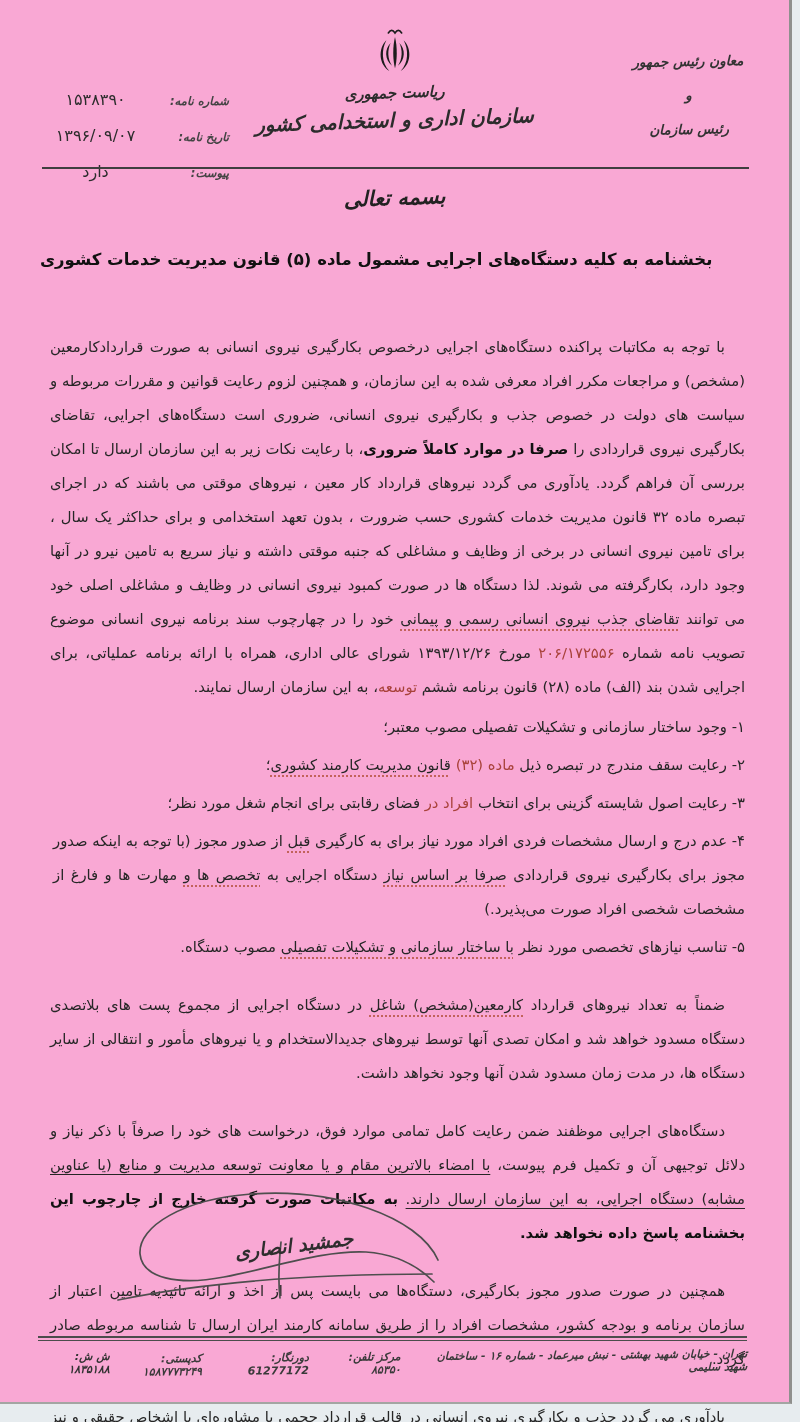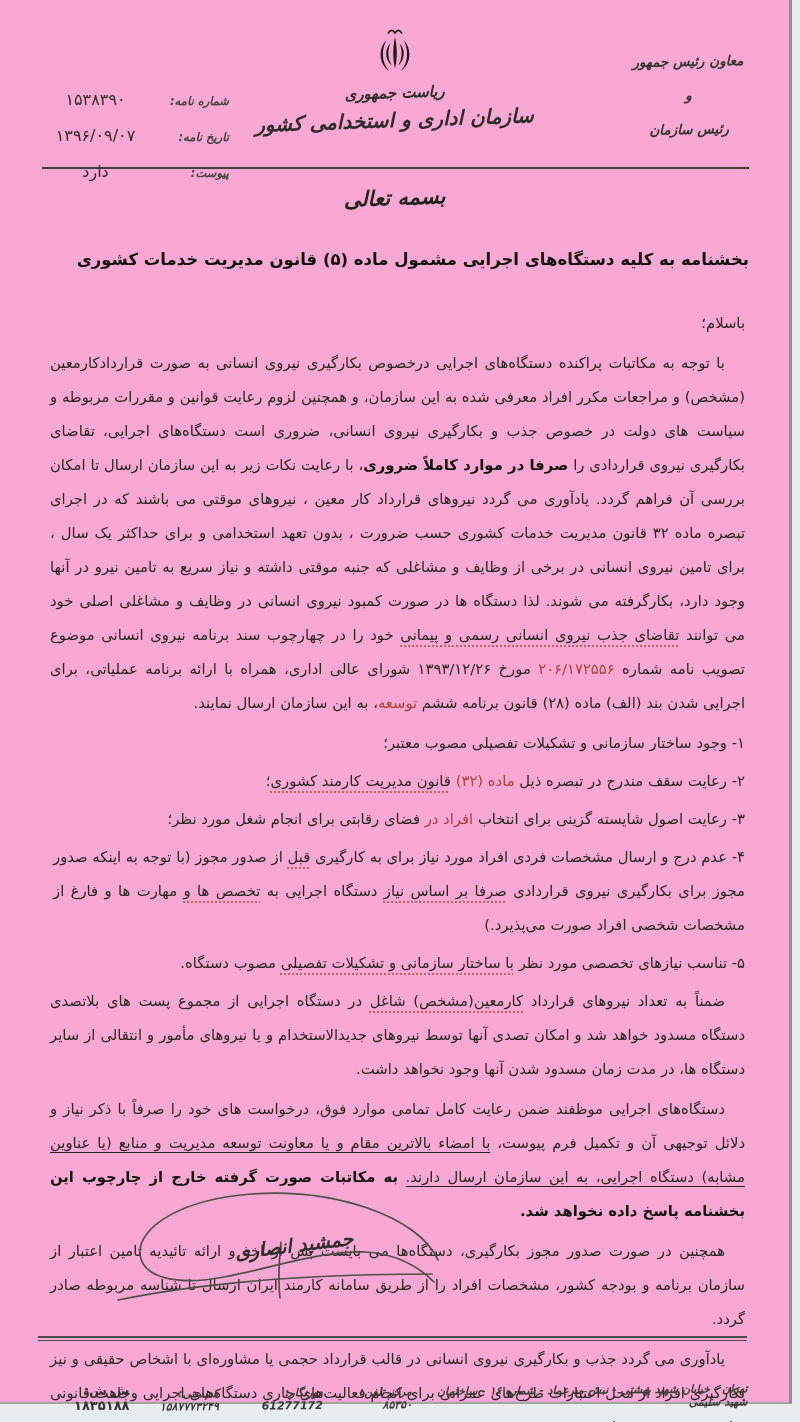--- a/index.html
+++ b/index.html
@@ -40,30 +40,30 @@
     position:absolute;top:167px;left:42px;right:40px;height:0;
     border-top:2px solid #3f3f3f;
   }
   
   .besmellah{
     position:absolute;top:186px;left:0;right:0;text-align:center;
     font-style:italic;font-weight:bold;font-size:21px;color:#222;
     transform:rotate(-2deg);
   }
   .circular-title{
-    position:absolute;top:250px;left:40px;right:40px;text-align:right;
+    position:absolute;top:250px;left:40px;right:40px;text-align:left;
     font-weight:bold;font-size:16.5px;color:#111;
   }
   
   .letter-body{
     position:absolute;top:306px;right:44px;left:50px;
     font-size:14.8px;line-height:34px;text-align:justify;color:#262626;
   }
   .letter-body p{margin:0 0 6px 0;}
-  .letter-body p.indent{text-indent:20px;}
+  .letter-body p.indent{text-indent:20px;margin-top:24px;}
   .letter-body p.item{margin:0 0 4px 3px;}
   .salutation{margin:0 0 8px 0;}
   .seg-b{font-weight:bold;color:#111;}
   .seg-u{text-decoration:underline;text-underline-offset:4px;}
   .seg-r{color:#a8423a;}
   .seg-m{text-decoration:underline dotted #c2635b 2px;text-underline-offset:5px;}
   
   .signature{
     position:absolute;left:66px;top:1178px;width:430px;height:165px;
   }
@@ -81,21 +81,21 @@
   .footer{
     position:absolute;top:1350px;left:38px;right:42px;
     display:flex;justify-content:space-between;align-items:baseline;
     direction:rtl;
   }
   .footer-address-group{
     display:flex;gap:16px;font-style:italic;font-weight:bold;
     font-size:11px;color:#3a3a3a;transform:rotate(-0.5deg);
   }
   .footer-serial{
-    font-weight:bold;font-size:13px;color:#333;margin-top:33px;
+    font-style:italic;font-weight:bold;font-size:11px;color:#333;
   }
 </style>
 </head>
 <body>
 
 <div class="sheet">
 
   <div class="officials">
     <div>معاون رئیس جمهور</div>
     <div>و</div>
@@ -132,21 +132,20 @@
     </div>
   </div>
 
   <div class="header-rule"></div>
 
   <div class="besmellah">بسمه تعالی</div>
 
   <div class="circular-title">بخشنامه به کلیه دستگاه‌های اجرایی مشمول ماده (۵) قانون مدیریت خدمات کشوری</div>
 
   <div class="letter-body" id="letter-body">
-    <p class="salutation">باسلام؛</p>
 
   <p class="indent"><span>با توجه به مکاتبات پراکنده دستگاه‌های اجرایی درخصوص بکارگیری نیروی انسانی به صورت قراردادکارمعین (مشخص) و مراجعات مکرر افراد معرفی شده به این سازمان، و همچنین لزوم رعایت قوانین و مقررات مربوطه و سیاست های دولت در خصوص جذب و بکارگیری نیروی انسانی، ضروری است دستگاه‌های اجرایی، تقاضای بکارگیری نیروی قراردادی را </span><span class="seg-b">صرفا در موارد کاملاً ضروری</span><span>، با رعایت نکات زیر به این سازمان ارسال تا امکان بررسی آن فراهم گردد. یادآوری می گردد نیروهای قرارداد کار معین ، نیروهای موقتی می باشند که در اجرای تبصره ماده ۳۲ قانون مدیریت خدمات کشوری حسب ضرورت ، بدون تعهد استخدامی و برای حداکثر یک سال ، برای تامین نیروی انسانی در برخی از وظایف و مشاغلی که جنبه موقتی داشته و نیاز سریع به تامین نیرو در آنها وجود دارد، بکارگرفته می شوند. لذا دستگاه ها در صورت کمبود نیروی انسانی در وظایف و مشاغلی اصلی خود می توانند </span><span class="seg-m">تقاضای جذب نیروی انسانی رسمی و پیمانی</span><span> خود را در چهارچوب سند برنامه نیروی انسانی موضوع تصویب نامه شماره </span><span class="seg-r">۲۰۶/۱۷۲۵۵۶</span><span> مورخ ۱۳۹۳/۱۲/۲۶ شورای عالی اداری، همراه با ارائه برنامه عملیاتی، برای اجرایی شدن بند (الف) ماده (۲۸) قانون برنامه ششم </span><span class="seg-r">توسعه</span><span>، به این سازمان ارسال نمایند.</span></p>
       <p class="item"><span>۱- وجود ساختار سازمانی و تشکیلات تفصیلی مصوب معتبر؛</span></p>
       <p class="item"><span>۲- رعایت سقف مندرج در تبصره ذیل </span><span class="seg-r">ماده (۳۲)</span><span> </span><span class="seg-m">قانون مدیریت کارمند کشوری</span><span>؛</span></p>
       <p class="item"><span>۳- رعایت اصول شایسته گزینی برای انتخاب </span><span class="seg-r">افراد در</span><span> فضای رقابتی برای انجام شغل مورد نظر؛</span></p>
       <p class="item"><span>۴- عدم درج و ارسال مشخصات فردی افراد مورد نیاز برای به کارگیری </span><span class="seg-m">قبل</span><span> از صدور مجوز (با توجه به اینکه صدور مجوز برای بکارگیری نیروی قراردادی </span><span class="seg-m">صرفا بر اساس نیاز</span><span> دستگاه اجرایی به </span><span class="seg-m">تخصص ها و</span><span> مهارت ها و فارغ از مشخصات شخصی افراد صورت می‌پذیرد.)</span></p>
       <p class="item"><span>۵- تناسب نیازهای تخصصی مورد نظر </span><span class="seg-m">با ساختار سازمانی و تشکیلات تفصیلی</span><span> مصوب دستگاه.</span></p>
       <p class="indent"><span>ضمناً به تعداد نیروهای قرارداد </span><span class="seg-m">کارمعین(مشخص) شاغل</span><span> در دستگاه اجرایی از مجموع پست های بلاتصدی دستگاه مسدود خواهد شد و امکان تصدی آنها توسط نیروهای جدیدالاستخدام و یا نیروهای مأمور و انتقالی از سایر دستگاه ها، در مدت زمان مسدود شدن آنها وجود نخواهد داشت.</span></p>
       <p class="indent"><span>دستگاه‌های اجرایی موظفند ضمن رعایت کامل تمامی موارد فوق، درخواست های خود را صرفاً با ذکر نیاز و دلائل توجیهی آن و تکمیل فرم پیوست، </span><span class="seg-u">با امضاء بالاترین مقام و یا معاونت توسعه مدیریت و منابع (یا عناوین مشابه) دستگاه اجرایی، به این سازمان ارسال دارند.</span><span> </span><span class="seg-b">به مکاتبات صورت گرفته خارج از چارچوب این بخشنامه پاسخ داده نخواهد شد.</span></p>
       <p class="indent"><span>همچنین در صورت صدور مجوز بکارگیری، دستگاه‌ها می بایست پس از اخذ و ارائه تائیدیه تامین اعتبار از سازمان برنامه و بودجه کشور، مشخصات افراد را از طریق سامانه کارمند ایران ارسال تا شناسه مربوطه صادر گردد.</span></p>

